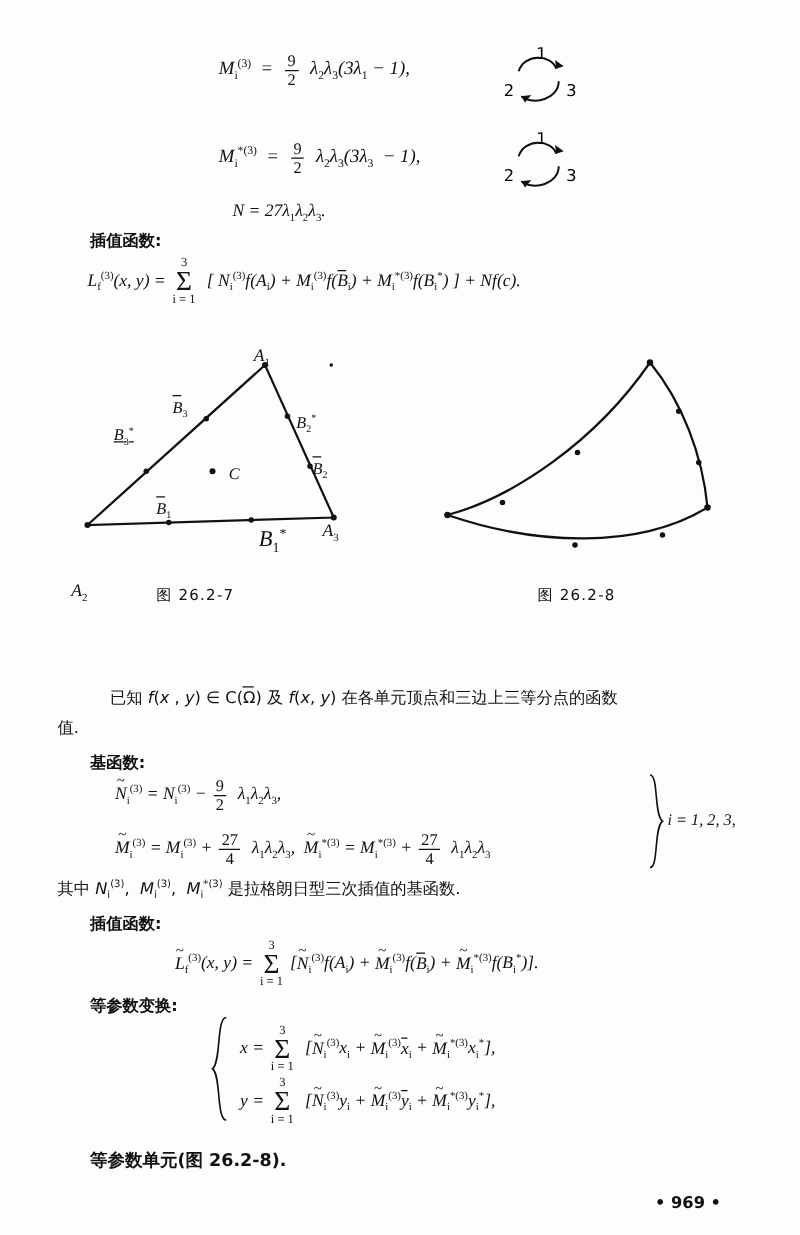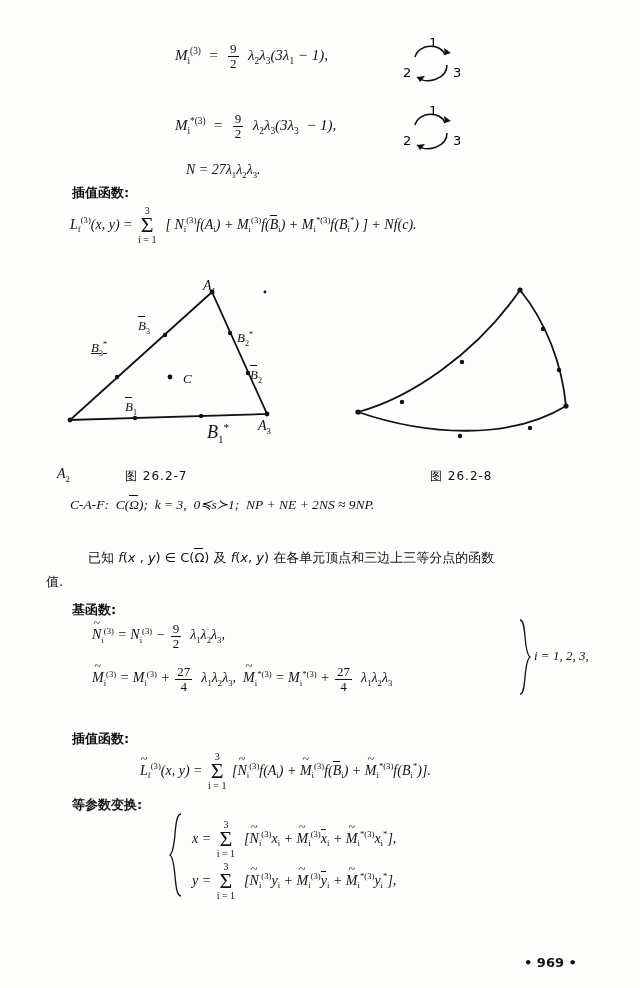--- a/index.html
+++ b/index.html
@@ -173,23 +173,20 @@
       <circle cx="190" cy="150" r="2.2" fill="#111"></circle>
       <circle cx="120" cy="158" r="2.2" fill="#111"></circle>
       <circle cx="62" cy="124" r="2.2" fill="#111"></circle>
       <circle cx="122" cy="84" r="2.2" fill="#111"></circle>
     </svg>
   </div>
 
   <div class="blk figcap" style="left:125px;top:468px;">图  26.2-7</div>
   <div class="blk figcap" style="left:430px;top:468px;">图  26.2-8</div>
 
-  <div class="blk eq" style="left:70px;top:496px;font-size:13.5px;">
-    C-A-F:&nbsp; C(<span class="ov">Ω</span>);&nbsp; k = 3,&nbsp; 0≼s≻1;&nbsp; <i>NP</i> + <i>NE</i> + 2<i>NS</i> ≈ 9<i>NP</i>.
-  </div>
 
 
   <div class="blk cnn" style="left:88px;top:549px;font-size:13px;">
     已知 <i>f</i>(<i>x</i> , <i>y</i>) ∈ C(<span class="ov">Ω</span>) 及 <i>f</i>(<i>x</i>, <i>y</i>) 在各单元顶点和三边上三等分点的函数
   </div>
   <div class="blk cnn" style="left:46px;top:573px;font-size:13px;">值.</div>
 
   <div class="blk cn" style="left:72px;top:601px;">基函数:</div>
 
   <div class="blk eq" style="left:92px;top:622px;font-size:14px;">
@@ -207,20 +204,23 @@
     &nbsp;λ<sub>1</sub>λ<sub>2</sub>λ<sub>3</sub>
   </div>
 
   <div class="blk" style="left:518px;top:618px;">
     <svg width="14" height="78" viewBox="0 0 14 78">
       <path d="M2 2 C 9 2, 5 34, 12 39 C 5 44, 9 76, 2 76" fill="none" stroke="#111" stroke-width="1.3"></path>
     </svg>
   </div>
   <div class="blk eq" style="left:534px;top:648px;font-size:13px;">i = 1, 2, 3,</div>
 
+  <div class="blk cnn" style="left:46px;top:702px;font-size:13px;">
+    其中 <i>N</i><sub>i</sub><sup>(3)</sup>,&nbsp; <i>M</i><sub>i</sub><sup>(3)</sup>,&nbsp; <i>M</i><sub>i</sub><sup>*(3)</sup> 是拉格朗日型三次插值的基函数.
+  </div>
 
   <div class="blk cn" style="left:72px;top:730px;">插值函数:</div>
 
   <div class="blk eq" style="left:140px;top:752px;font-size:14px;white-space:nowrap;">
     <span class="tld">L</span><sub>f</sub><sup>(3)</sup>(x, y) =
     <span class="sum"><span style="display:block;">3</span><span class="big">Σ</span><span style="display:block;">i = 1</span></span>
     [<span class="tld">N</span><sub>i</sub><sup>(3)</sup><i>f</i>(A<sub>i</sub>) + <span class="tld">M</span><sub>i</sub><sup>(3)</sup><i>f</i>(<span class="ov">B</span><sub>i</sub>) + <span class="tld">M</span><sub>i</sub><sup>*(3)</sup><i>f</i>(B<sub>i</sub><sup>*</sup>)].
   </div>
 
   <div class="blk cn" style="left:72px;top:796px;">等参数变换:</div>
@@ -236,16 +236,17 @@
     <span class="sum"><span style="display:block;">3</span><span class="big">Σ</span><span style="display:block;">i = 1</span></span>
     &nbsp;[<span class="tld">N</span><sub>i</sub><sup>(3)</sup>x<sub>i</sub> + <span class="tld">M</span><sub>i</sub><sup>(3)</sup><span class="ov">x</span><sub>i</sub> + <span class="tld">M</span><sub>i</sub><sup>*(3)</sup>x<sub>i</sub><sup>*</sup>],
   </div>
 
   <div class="blk eq" style="left:192px;top:862px;font-size:14px;white-space:nowrap;">
     y =
     <span class="sum"><span style="display:block;">3</span><span class="big">Σ</span><span style="display:block;">i = 1</span></span>
     &nbsp;[<span class="tld">N</span><sub>i</sub><sup>(3)</sup>y<sub>i</sub> + <span class="tld">M</span><sub>i</sub><sup>(3)</sup><span class="ov">y</span><sub>i</sub> + <span class="tld">M</span><sub>i</sub><sup>*(3)</sup>y<sub>i</sub><sup>*</sup>],
   </div>
 
+  <div class="blk cn" style="left:72px;top:920px;font-size:14px;">等参数单元(图 26.2-8).</div>
 
   <div class="blk pgnum" style="left:524px;top:955px;">• 969 •</div>
 
 </div>
 
 </body></html>

